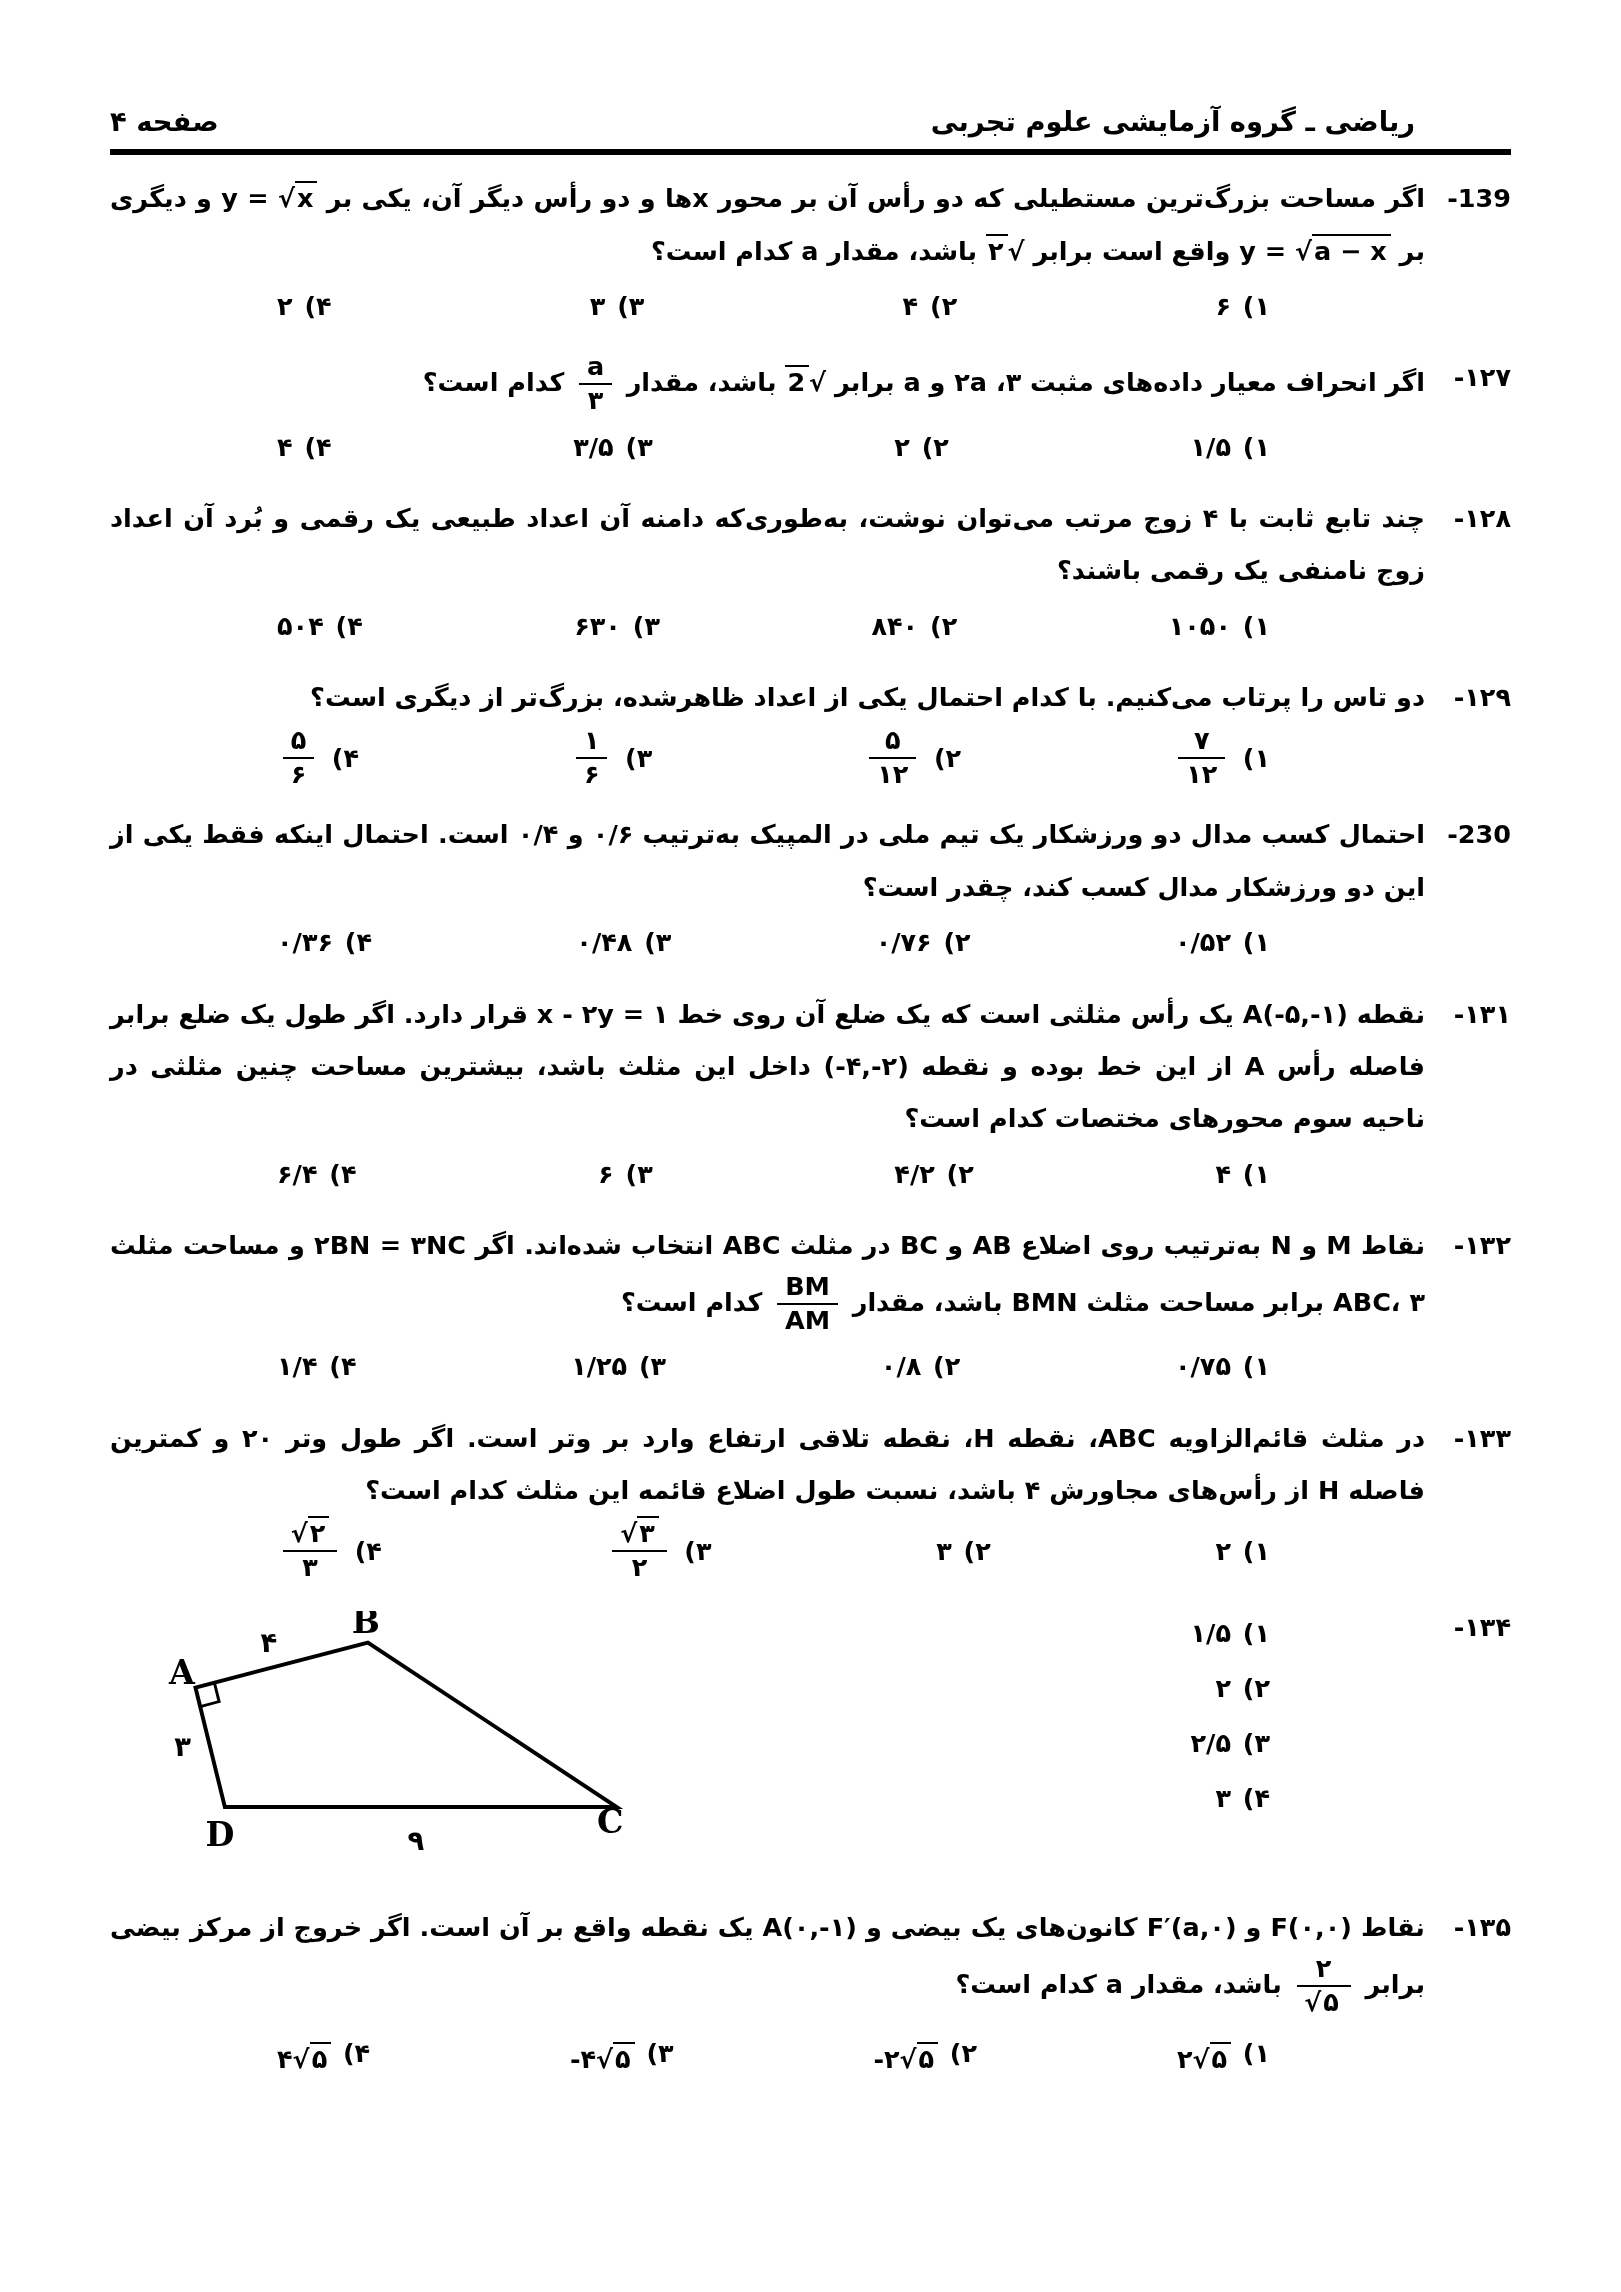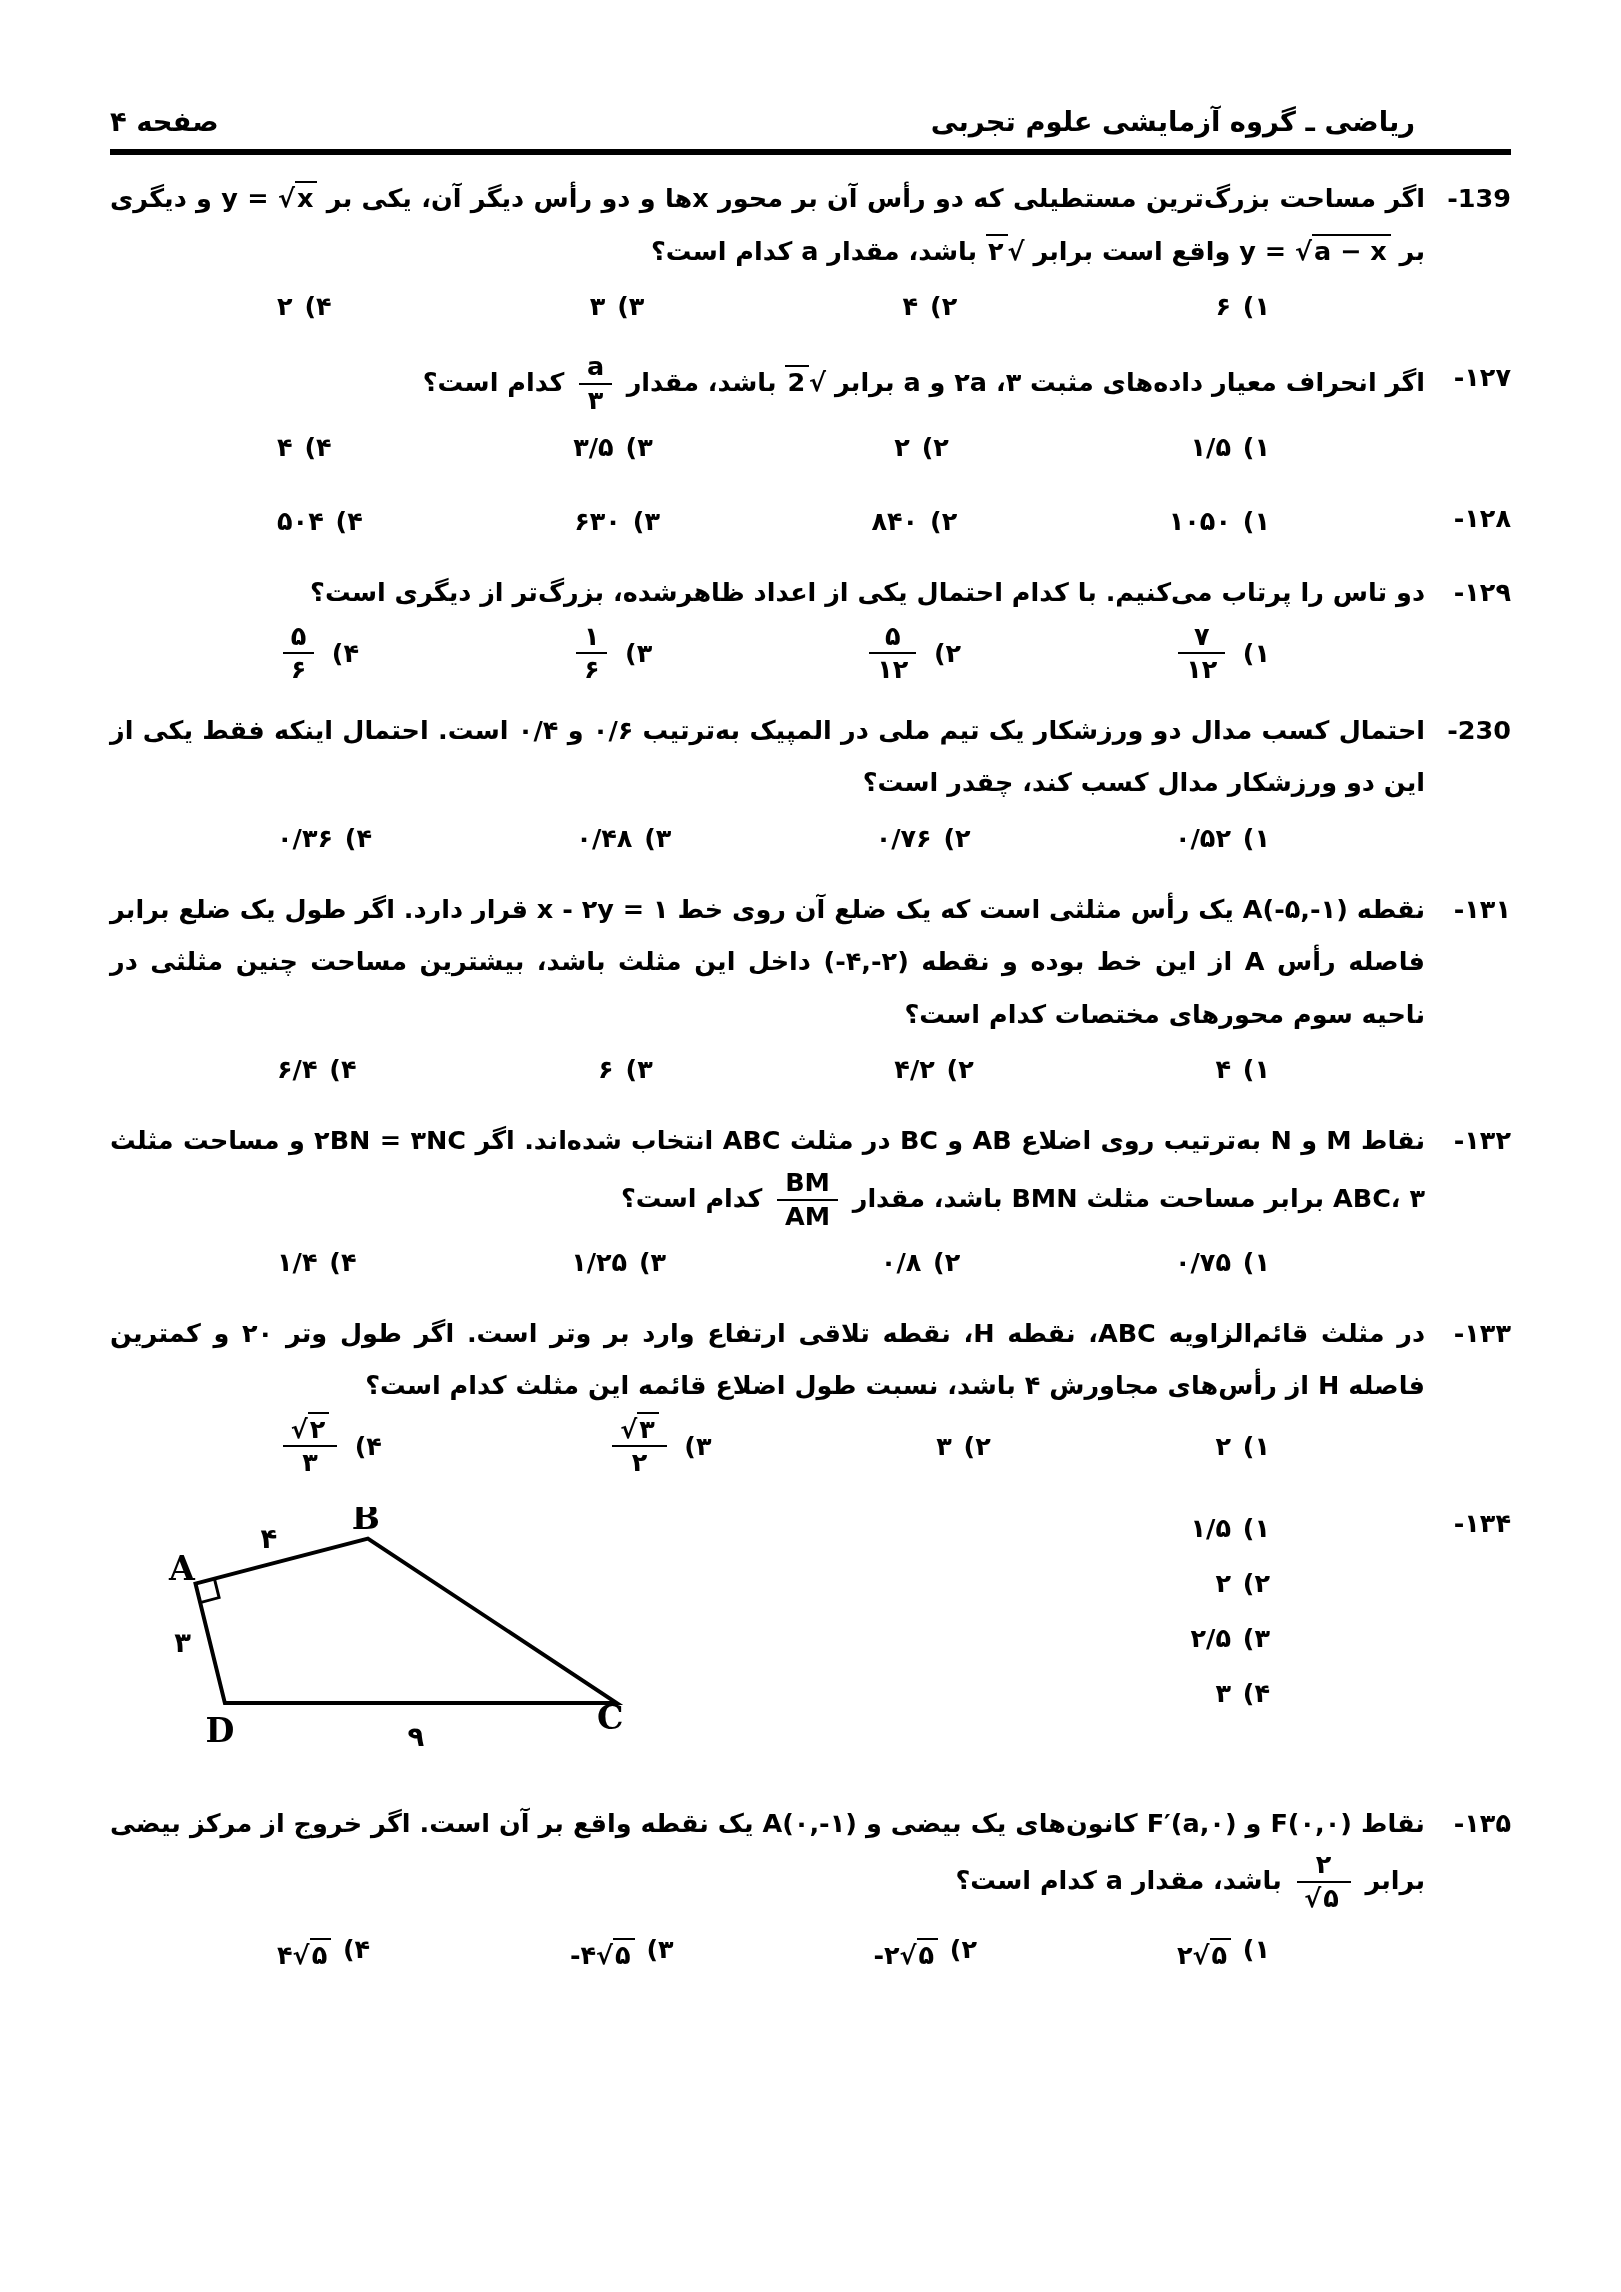--- a/index.html
+++ b/index.html
@@ -108,20 +108,21 @@
             <span class="on">۴)</span>
             <span class="ov">۴</span>
           </span>
       </div>
     </div>
   </div>
 
   <div class="q">
     <span class="qnum">۱۲۸-</span>
     <div class="qbody">
+      <p class="qtext"><span>چند تابع ثابت با ۴ زوج مرتب می‌توان نوشت، به‌طوری‌که دامنه آن اعداد طبیعی یک رقمی و بُرد آن اعداد زوج نامنفی یک رقمی باشند؟</span></p>
       <div class="opts">
         <span class="opt">
             <span class="on">۱)</span>
             <span class="ov">۱۰۵۰</span>
           </span>
         <span class="opt">
             <span class="on">۲)</span>
             <span class="ov">۸۴۰</span>
           </span>
         <span class="opt">

